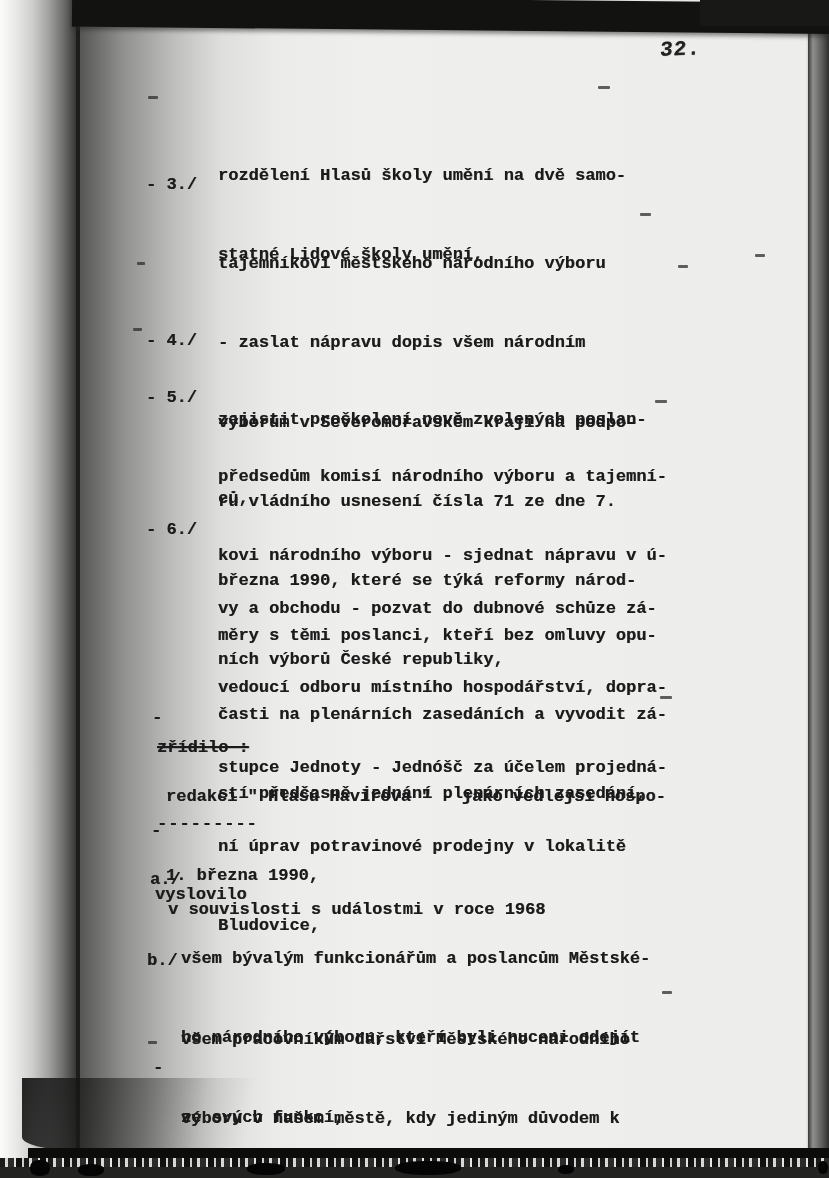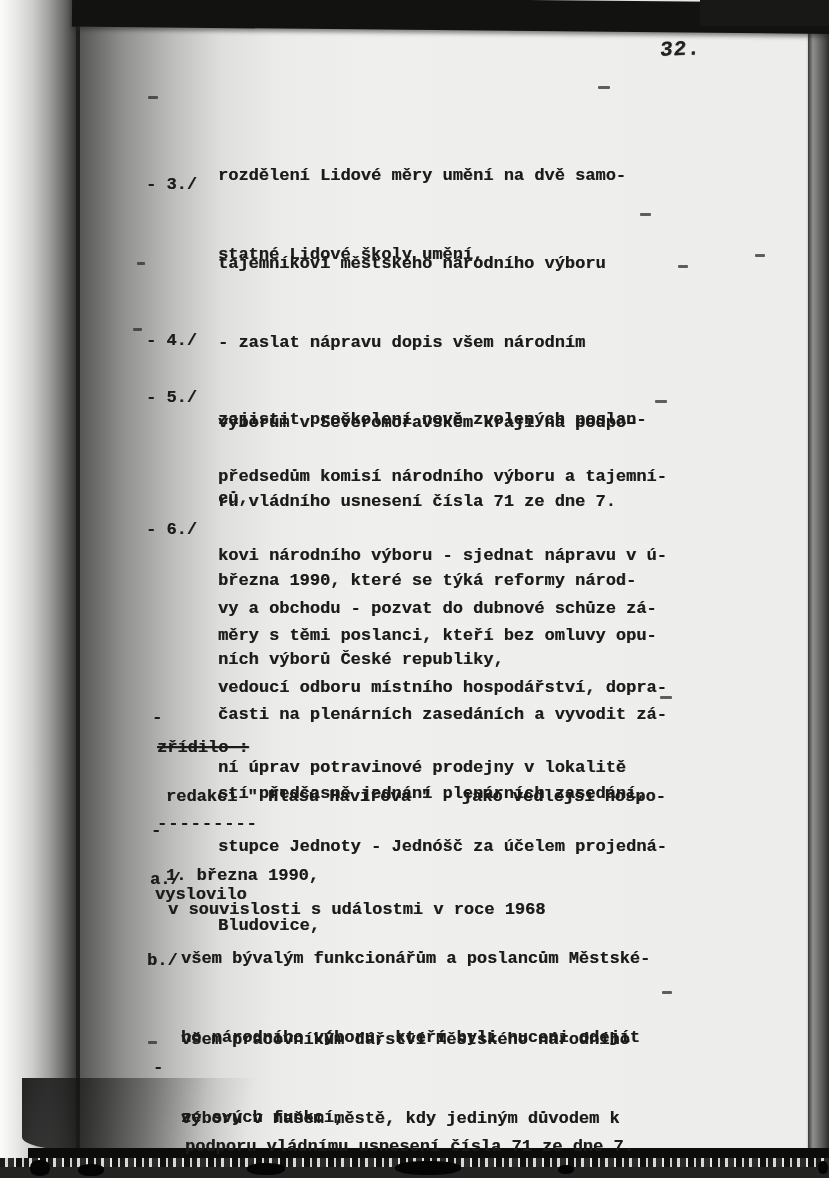--- a/index.html
+++ b/index.html
@@ -95,21 +95,21 @@
 <div class="stray" style="left:133px;top:328px;width:9px;height:3px;"></div>
 <div class="stray" style="left:755px;top:254px;width:10px;height:3px;"></div>
 <div class="stray" style="left:655px;top:400px;width:12px;height:3px;"></div>
 <div class="stray" style="left:660px;top:696px;width:12px;height:3px;"></div>
 <div class="stray" style="left:662px;top:991px;width:10px;height:3px;"></div>
 <div class="stray" style="left:148px;top:1041px;width:9px;height:3px;"></div>
 
 <div class="page-number">32.</div>
 
 <div class="typed" style="left:218px;top:110px;">
-  <div>rozdělení Lidové měry umění na dvě samo-</div>
+  <div>rozdělení Hlasů školy umění na dvě samo-</div>
   <div>statné Lidové školy umění,</div>
 </div>
 
 <div class="typed" style="left:218px;top:172px;">
   <span class="marker" style="left:-72px;">- 3./</span>
   <div>tajemníkovi městského národního výboru</div>
   <div>- zaslat nápravu dopis všem národním</div>
   <div>výborům v Severomoravském kraji na podpo-</div>
   <div>ru vládního usnesení čísla 71 ze dne 7.</div>
   <div>března 1990, které se týká reformy národ-</div>
@@ -128,22 +128,22 @@
   <div>kovi národního výboru - sjednat nápravu v ú-</div>
   <div>měry s těmi poslanci, kteří bez omluvy opu-</div>
   <div>časti na plenárních zasedáních a vyvodit zá-</div>
   <div>stí předčasně jednání plenárních zasedání,</div>
 </div>
 
 <div class="typed" style="left:218px;top:517px;">
   <span class="marker" style="left:-72px;">- 6./</span>
   <div>vy a obchodu - pozvat do dubnové schůze zá-</div>
   <div>vedoucí odboru místního hospodářství, dopra-</div>
+  <div>stupce Jednoty - Jednóšč za účelem projedná-</div>
   <div>ní úprav potravinové prodejny v lokalitě</div>
-  <div>stupce Jednoty - Jednóšč za účelem projedná-</div>
   <div>Bludovice,</div>
 </div>
 
 <div class="typed" style="left:157px;top:650px;">
   <div class="heading-strike">zřídilo :</div>
   <div class="heading-underline">---------</div>
 </div>
 
 <div class="typed" style="left:166px;top:705px;">
   <span class="marker" style="left:-14px;">-</span>
@@ -170,16 +170,15 @@
 <div class="typed" style="left:181px;top:948px;">
   <span class="marker" style="left:-34px;">b./</span>
   <div>všem pracovníkům dářství Městského národního</div>
   <div>výboru v našem městě, kdy jediným důvodem k</div>
   
   
 </div>
 
 <div class="typed" style="left:185px;top:1055px;">
   <span class="marker" style="left:-32px;">-</span>
-  <div>podporu vládnímu usnesení čísla 71 ze dne 7.</div>
   
   
 </div>
 
 </body></html>

